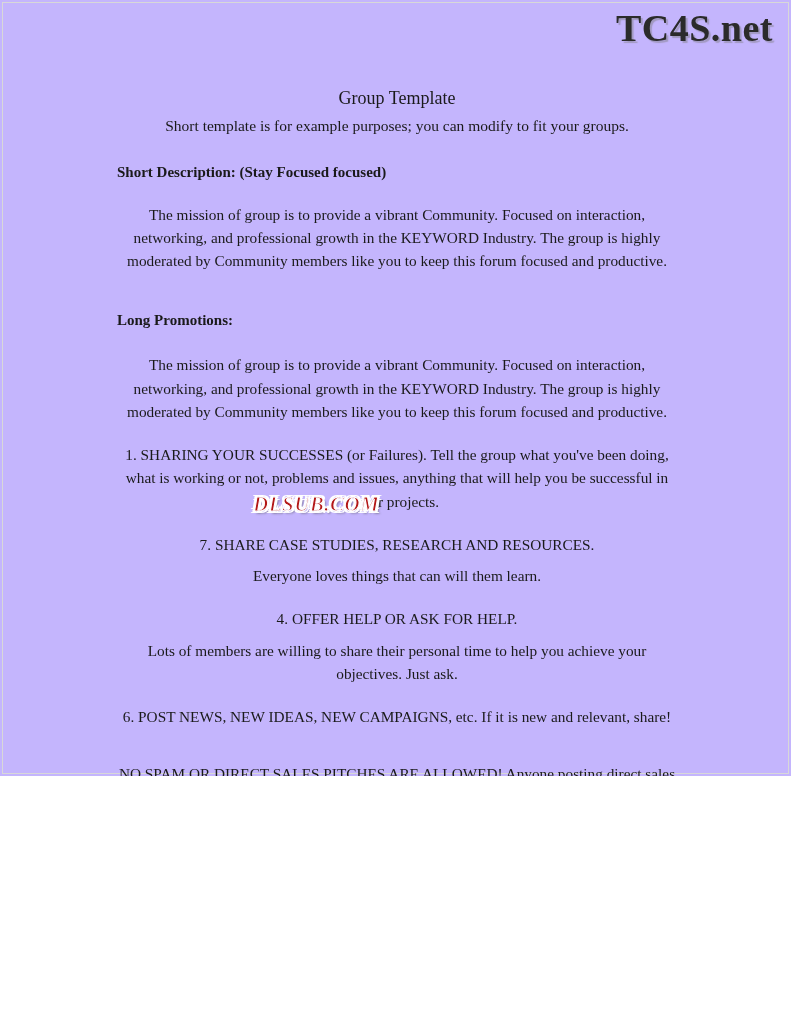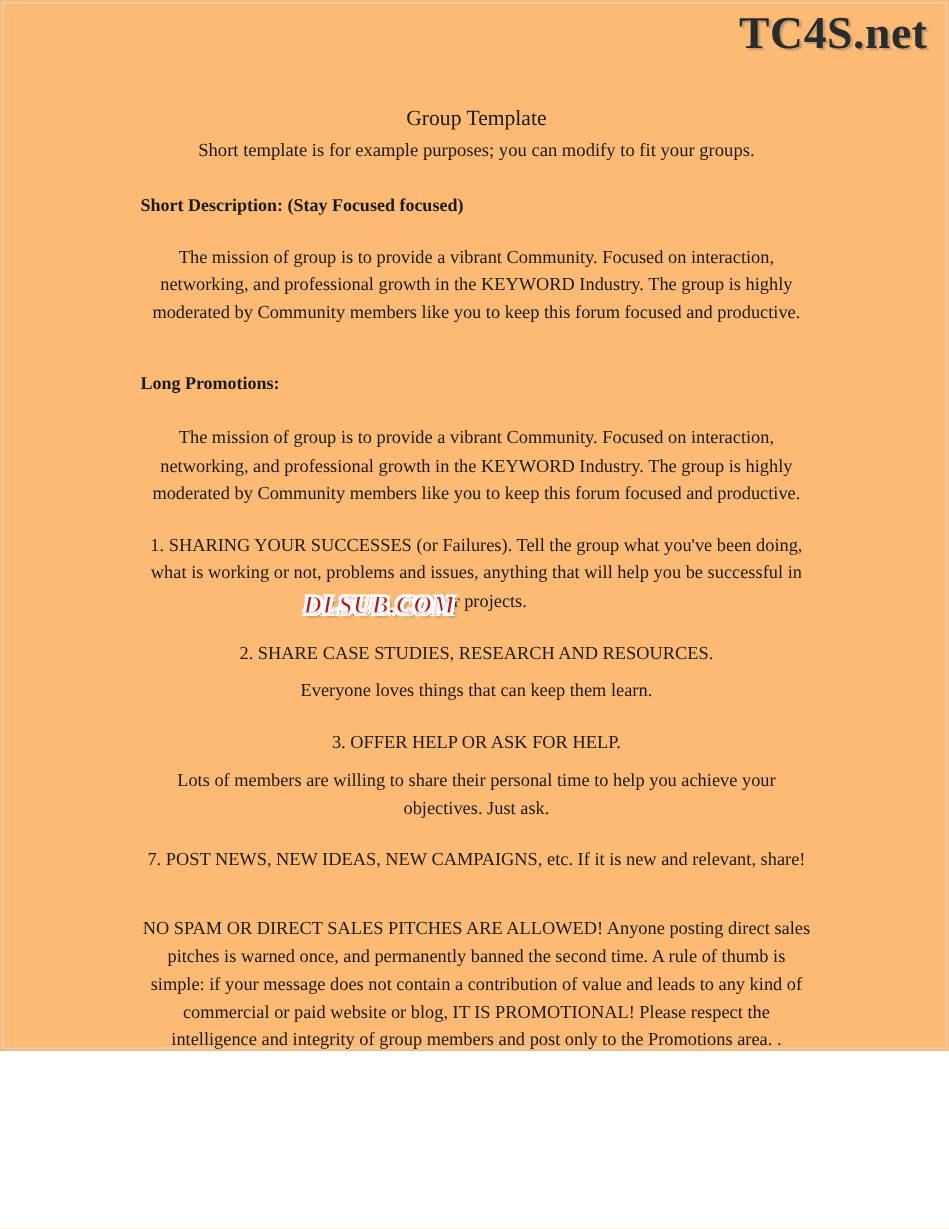--- a/index.html
+++ b/index.html
@@ -7,23 +7,23 @@
     padding: 0;
     background: #ffffff;
   }
   body {
     font-family: "Liberation Serif", serif;
     color: #1a1a1a;
   }
   .page {
     position: relative;
     width: 791px;
-    height: 876px;
+    height: 776px;
     margin: 0 auto;
-    background: #fdba74;
+    background: #c4b5fd;
     overflow: hidden;
   }
   
   .page-frame {
     position: absolute;
     left: 2px;
     top: 2px;
     right: 2px;
     bottom: 2px;
     border: 1px solid #d8d8d8;
@@ -139,27 +139,27 @@
 
     <p class="body">The mission of group is to provide a vibrant Community. Focused on interaction, networking, and professional growth in the KEYWORD Industry. The group is highly moderated by Community members like you to keep this forum focused and productive.</p>
 
     <div class="sec-head long">Long Promotions:</div>
 
     <p class="body">The mission of group is to provide a vibrant Community. Focused on interaction, networking, and professional growth in the KEYWORD Industry. The group is highly moderated by Community members like you to keep this forum focused and productive.</p>
 
 
     <p class="body">1. SHARING YOUR SUCCESSES (or Failures). Tell the group what you've been doing, what is working or not, problems and issues, anything that will help you be successful in your projects.</p>
 
-    <p class="body tight">2. SHARE CASE STUDIES, RESEARCH AND RESOURCES.</p>
-    <p class="body">Everyone loves things that can keep them learn.</p>
+    <p class="body tight">7. SHARE CASE STUDIES, RESEARCH AND RESOURCES.</p>
+    <p class="body">Everyone loves things that can will them learn.</p>
 
-    <p class="body tight">3. OFFER HELP OR ASK FOR HELP.</p>
+    <p class="body tight">4. OFFER HELP OR ASK FOR HELP.</p>
     <p class="body">Lots of members are willing to share their personal time to help you achieve your objectives. Just ask.</p>
 
-    <p class="body">7. POST NEWS, NEW IDEAS, NEW CAMPAIGNS, etc. If it is new and relevant, share!</p>
+    <p class="body">6. POST NEWS, NEW IDEAS, NEW CAMPAIGNS, etc. If it is new and relevant, share!</p>
 
     <p class="body gap-lg">NO SPAM OR DIRECT SALES PITCHES ARE ALLOWED! Anyone posting direct sales pitches is warned once, and permanently banned the second time. A rule of thumb is simple: if your message does not contain a contribution of value and leads to any kind of commercial or paid website or blog, IT IS PROMOTIONAL! Please respect the intelligence and integrity of group members and post only to the Promotions area. .</p>
 
   </div>
 
   <div class="watermark-mid">DLSUB.COM</div>
 
 </div>
 
 </body></html>

